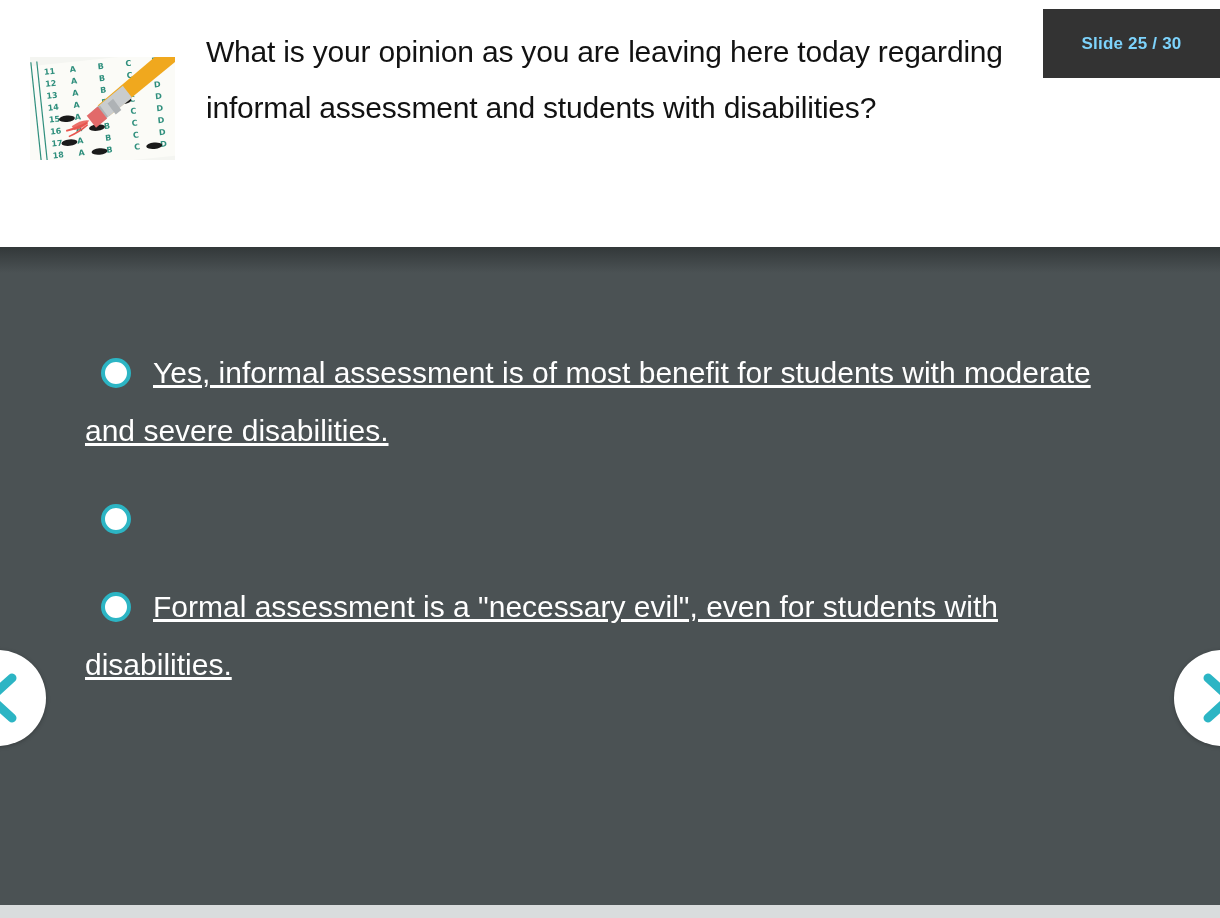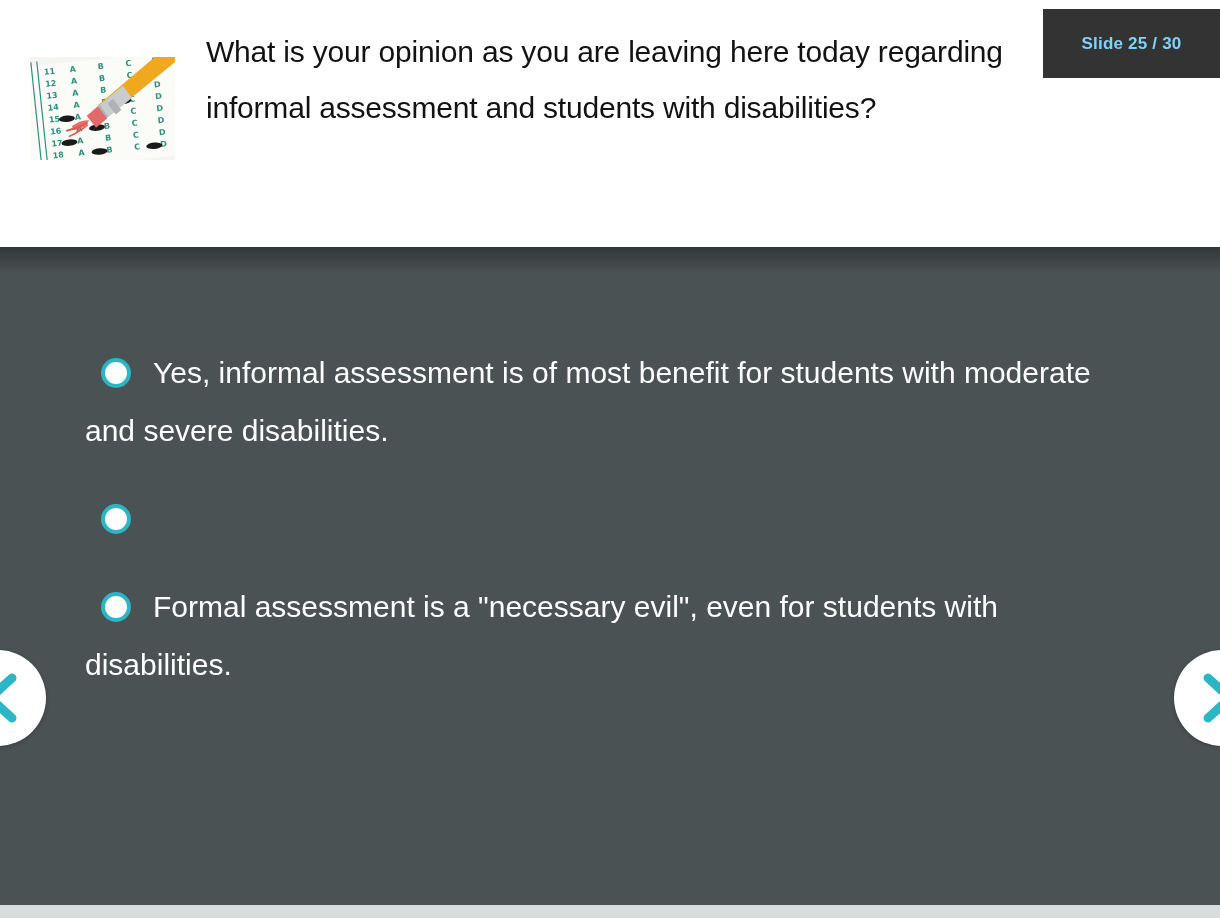--- a/index.html
+++ b/index.html
@@ -73,20 +73,21 @@
     width:1220px;
     padding:97px 90px 0 85px;
   }
   .option {
     position:relative;
     font-size:30px;
     line-height:58px;
     color:#ffffff;
     margin-bottom:30px;
     padding-left:0;
+    text-decoration:underline;
   }
   .option:last-child { margin-bottom:0; }
   .radio {
     display:inline-block;
     width:30px; height:30px;
     border-radius:50%;
     background:#ffffff;
     border:4px solid #2cb5c4;
     vertical-align:-5px;
     margin-right:22px;

